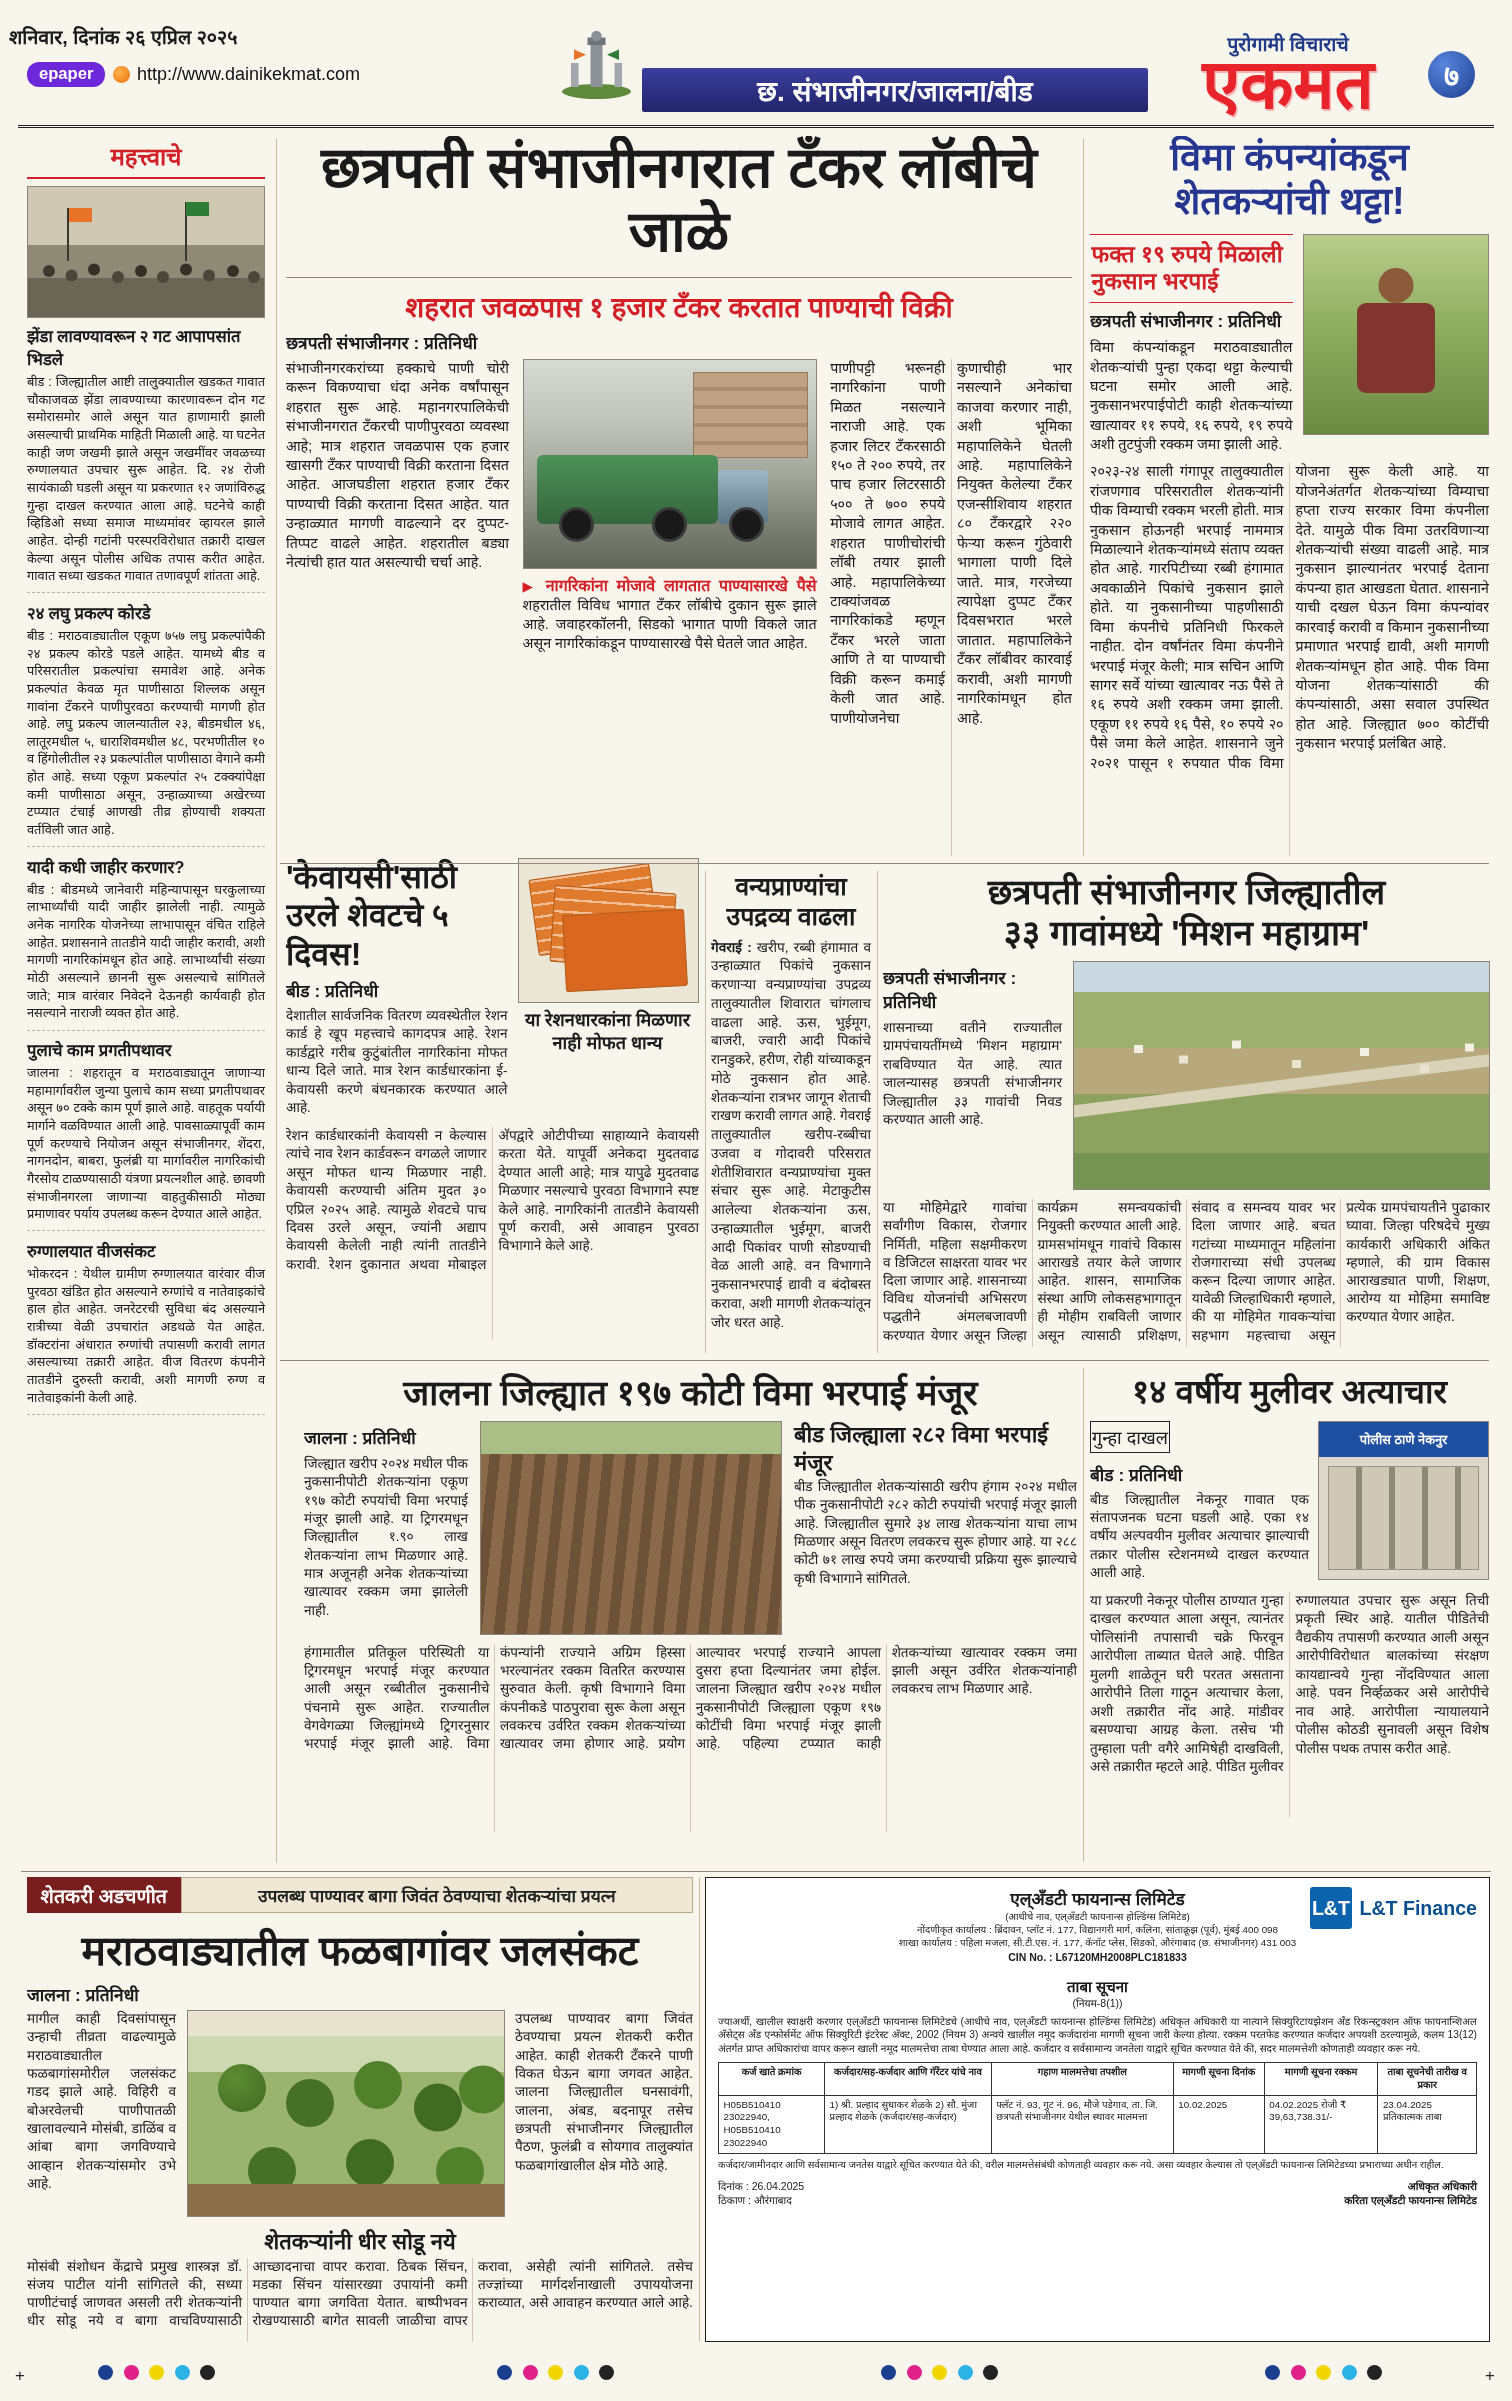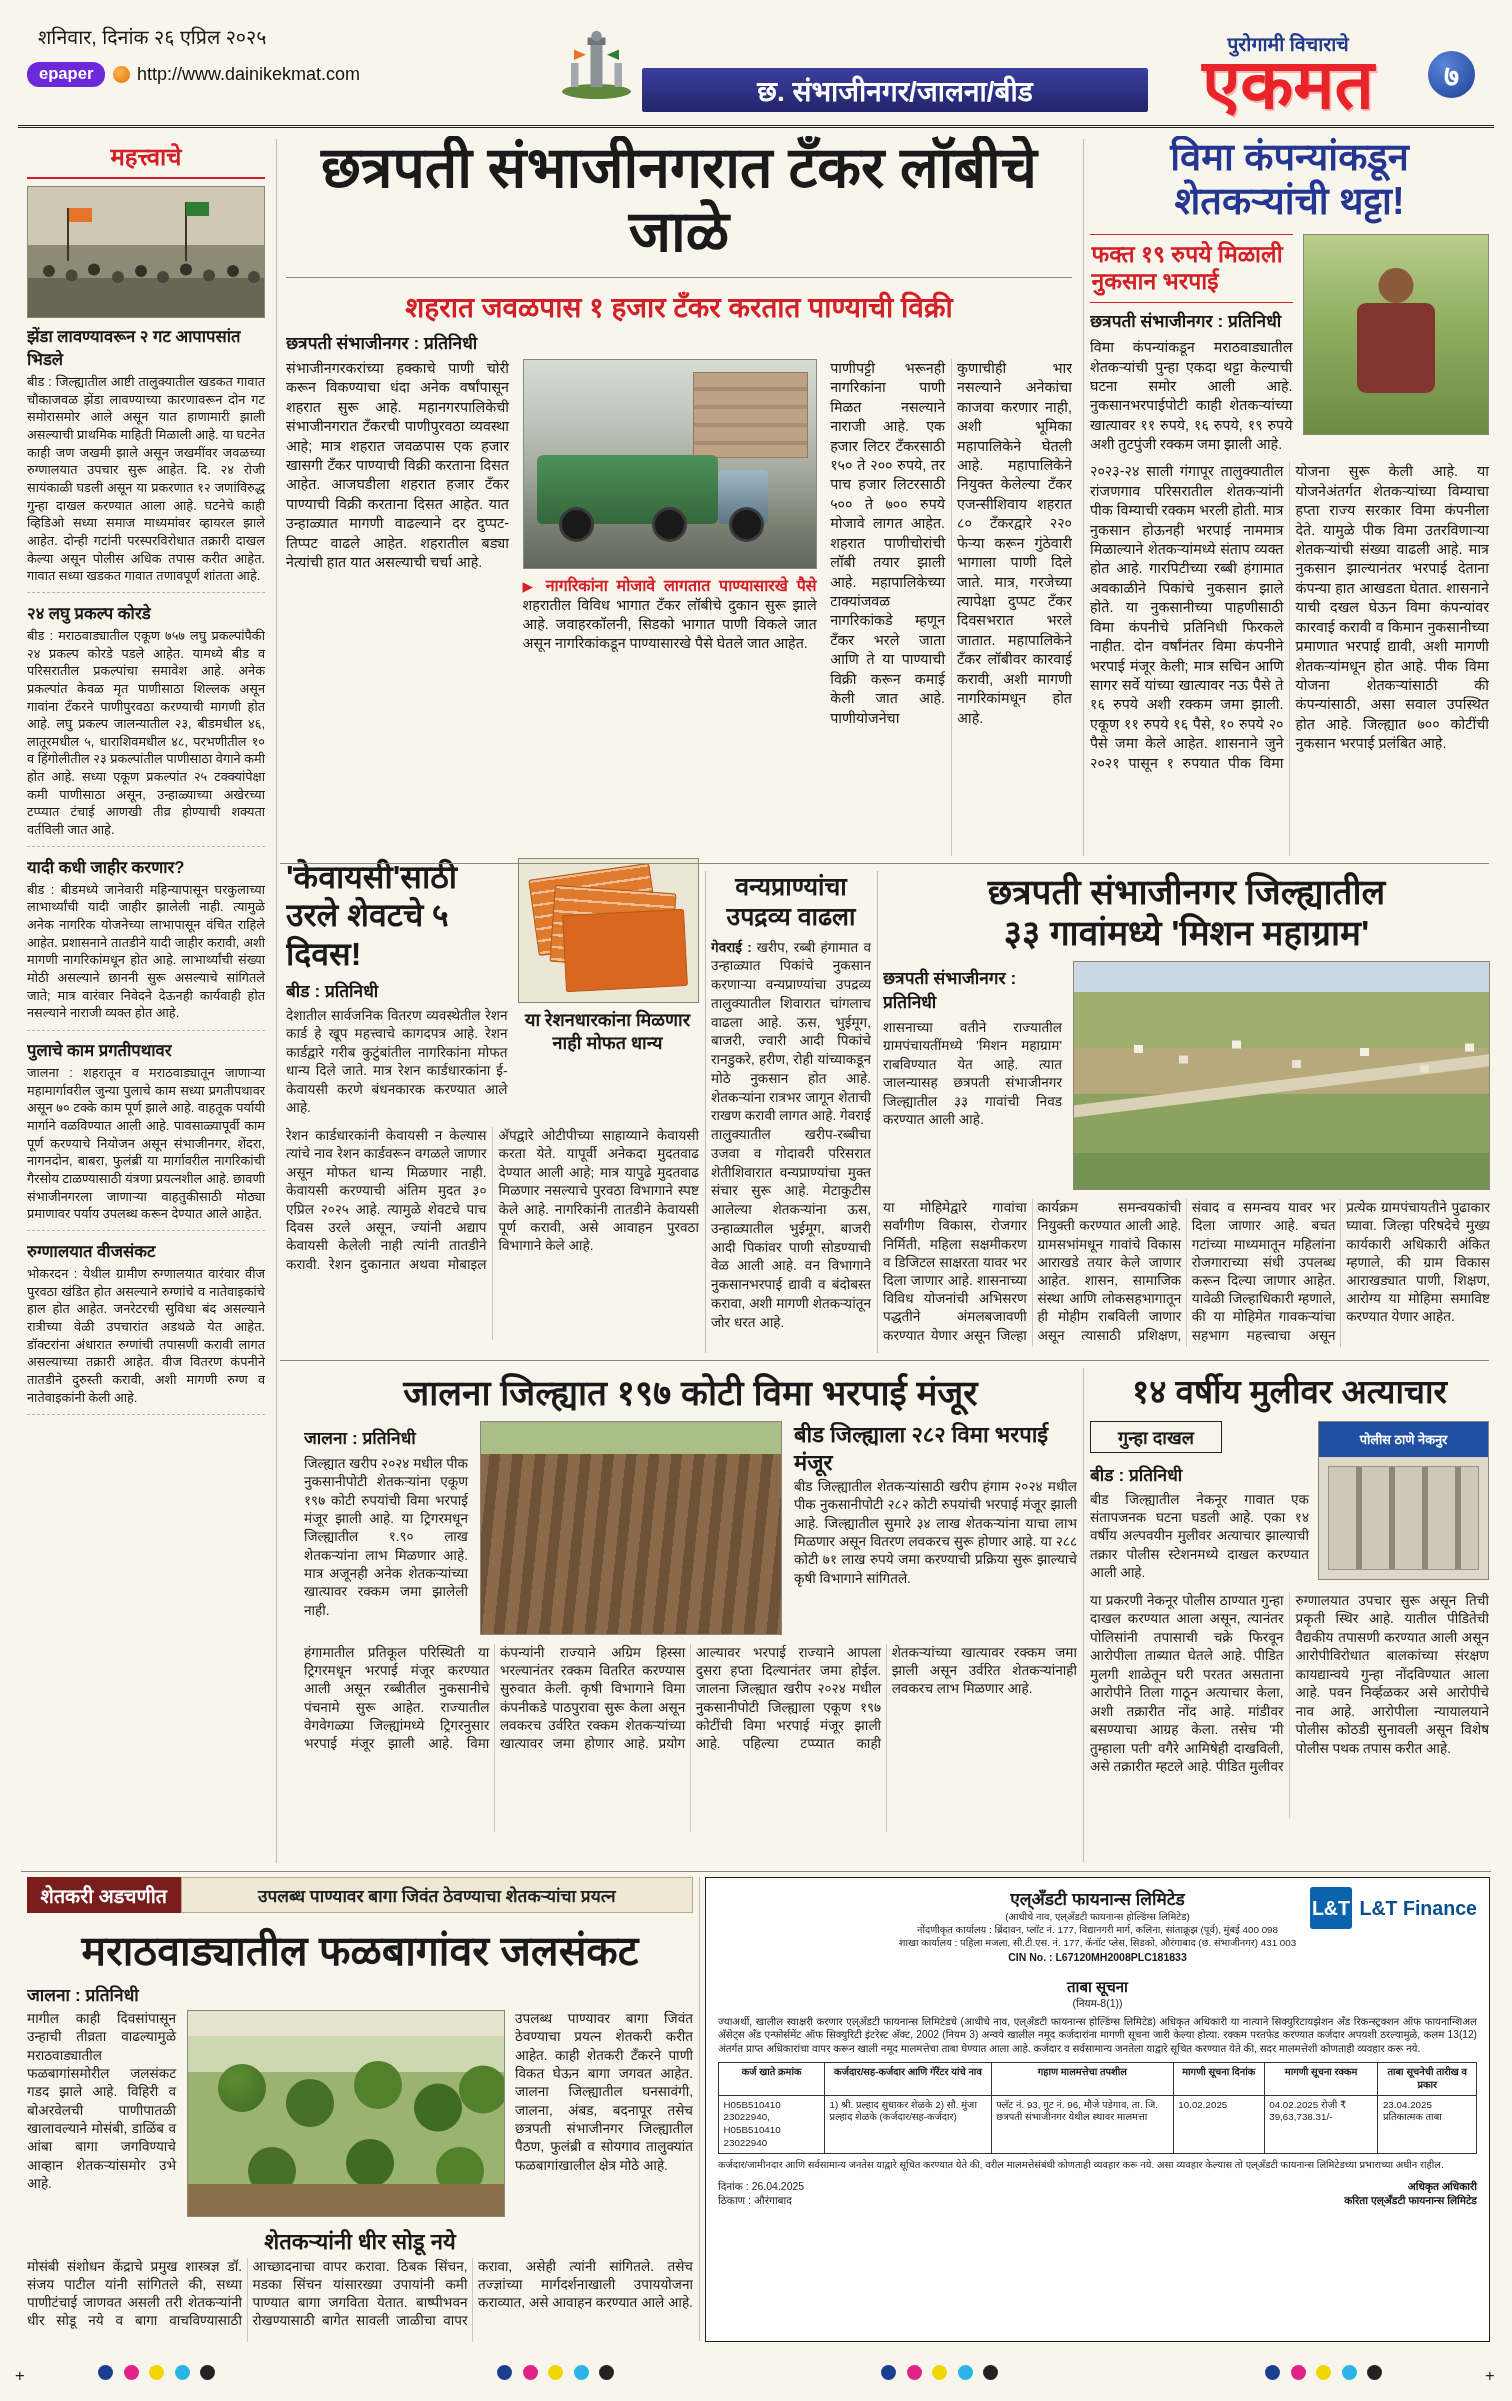--- a/index.html
+++ b/index.html
@@ -5,21 +5,21 @@
   html,body{margin:0;padding:0;background:#d8d4c8;}
   .page{position:relative;width:1512px;height:2401px;background:#f8f5ec;
         font-family:"Liberation Sans","DejaVu Sans",sans-serif;color:#1a1a1a;overflow:hidden;}
   .just{text-align:justify;}
   .photo{position:relative;border:0.8px solid #8a8577;overflow:hidden;background:#cfcabb;flex:none;}
   .byline{font-weight:bold;font-size:17.3px;margin:6px 0 4.5px 0;}
   .vr{position:absolute;width:0.8px;background:#c3bcab;}
   .hr{position:absolute;height:0.8px;background:#8f897b;}
 
   
-  .hdr-date{position:absolute;left:38px;top:22.6px;font-size:19.6px;font-weight:400;}
+  .hdr-date{position:absolute;left:9px;top:22.6px;font-size:19.6px;font-weight:700;}
   .epaper-row{position:absolute;left:27px;top:62px;display:flex;align-items:center;gap:7.5px;}
   .epaper-badge{background:#6d28d9;color:#fff;font-size:16.6px;font-weight:bold;padding:2.3px 12px;border-radius:12px;}
   .globe-icon{width:16.6px;height:16.6px;border-radius:50%;background:radial-gradient(circle at 35% 35%,#ffb24d,#e8710a);}
   .hdr-url{font-size:18px;color:#111;text-decoration:none;}
   .emblem{position:absolute;left:559px;top:27px;}
   .edition-box{position:absolute;left:642px;top:68px;width:506px;height:44px;display:flex;align-items:center;justify-content:center;
     background:linear-gradient(180deg,#3b3f9e,#22246b);color:#fff;font-size:28px;font-weight:bold;border-radius:2.3px;}
   .tagline{position:absolute;left:1160px;top:30px;width:256px;text-align:center;font-size:19.6px;font-weight:bold;color:#203a8a;}
   .masthead{position:absolute;left:1160px;top:50px;width:256px;text-align:center;font-size:69px;line-height:1;font-weight:800;
     color:#e8232a;text-shadow:1.5px 1.5px 0 #f7b2b2;}
@@ -111,21 +111,21 @@
   #field-photo{width:300px;height:212px;background-color:#7a5d40;
     background-image:linear-gradient(180deg,#aabf85 0 15%,rgba(0,0,0,0) 15%),repeating-linear-gradient(96deg,#8a6a4a 0 12px,#6d5238 12px 22.6px);}
   .jal-c3{flex:1;font-size:13.6px;line-height:1.35;}
   .inset-head{font-size:22px;font-weight:800;line-height:1.25;margin-bottom:2px;}
   .jal-body{column-count:4;column-gap:10.5px;column-rule:0.8px solid #cfc8b8;font-size:13.6px;line-height:1.34;margin-top:9px;height:188px;overflow:hidden;}
 
   #crime{position:absolute;left:1090px;top:1368px;width:399px;height:497px;overflow:hidden;}
   .cr-h2{font-size:33px;font-weight:800;text-align:center;margin:0;}
   .cr-row{display:flex;gap:9px;margin-top:7.5px;}
   .cr-left{flex:1;}
-  .kicker{display:inline-block;border:1.5px solid #222;font-weight:bold;font-size:18px;padding:3px 27px;margin-bottom:4.5px;}
+  .kicker{display:inline-block;border:1.5px solid #222;font-weight:normal;font-size:18px;padding:3px 1px;margin-bottom:4.5px;}
   .cr-lead{font-size:13.6px;line-height:1.36;}
   #police-photo{width:169px;height:157px;background:#ded8ca;}
   .p-sign{position:absolute;left:0;top:0;right:0;height:35px;background:#1f4fa0;color:#fff;font-size:12.8px;font-weight:bold;
     display:flex;align-items:center;justify-content:center;text-align:center;}
   .p-bldg{position:absolute;left:9px;top:44px;right:9px;bottom:9px;background:repeating-linear-gradient(90deg,#cfc8b6 0 27px,#8e8877 27px 33px);border:0.8px solid #9a937f;}
   .cr-body{column-count:2;column-gap:12px;column-rule:0.8px solid #cfc8b8;font-size:13.6px;line-height:1.36;margin-top:9px;height:226px;overflow:hidden;}
 
   
   #orchard{position:absolute;left:27px;top:1877px;width:666px;height:465px;overflow:hidden;}
   .banner{display:flex;height:36px;}

